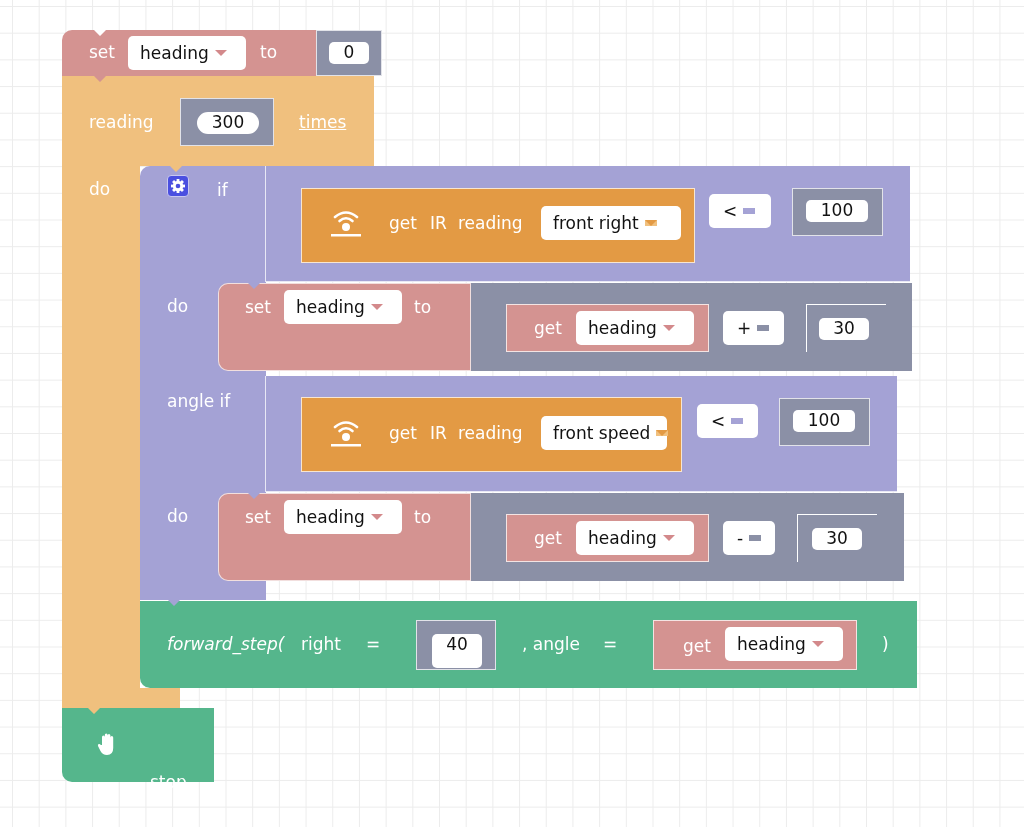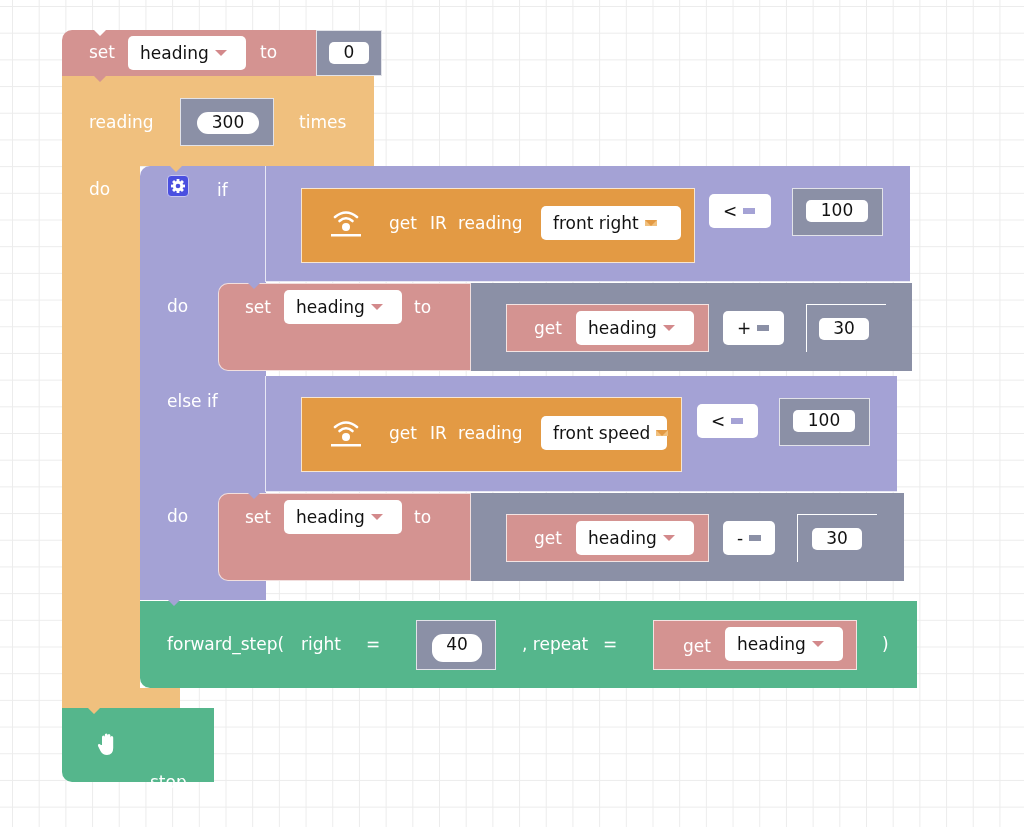--- a/index.html
+++ b/index.html
@@ -60,21 +60,21 @@
 <div class="blk orange" style="left:62px;top:166px;width:78px;height:540px;"></div>
 <div class="blk orange" style="left:62px;top:688px;width:118px;height:20px;"></div>
 <div class="notch" style="left:86px;top:76px;">
   <svg width="28" height="8">
       <path d="M0 0 L8 0 L14 6 L20 0 L28 0" fill="#d49391"></path>
     </svg>
 </div>
 <span class="txt" style="left:89px;top:112px;">reading</span>
 <div class="blk slate outline" style="left:180px;top:98px;width:94px;height:48px;"></div>
 <div class="numfield" style="left:197px;top:112px;width:62px;height:22px;border-radius:11px;">300</div>
-<span class="txt" style="left:299px;top:112px;">times</span>
+<span class="txt" style="left:299px;top:112px;text-decoration:underline;">times</span>
 <span class="txt" style="left:89px;top:179px;">do</span>
 
 <div class="blk purple" style="left:140px;top:166px;width:126px;height:434px;border-radius:10px 0 0 0;"></div>
 <div class="notch" style="left:162px;top:166px;">
   <svg width="28" height="8">
       <path d="M0 0 L8 0 L14 6 L20 0 L28 0" fill="#f0c07e"></path>
     </svg>
 </div>
 
 <div class="blk purple outline" style="left:265px;top:166px;width:645px;height:116px;border-top:none;border-right:none;"></div>
@@ -92,21 +92,21 @@
       <rect x="8.6" y="3" width="2.8" height="3" transform="rotate(45 10 10)"></rect>
       <rect x="8.6" y="14" width="2.8" height="3" transform="rotate(45 10 10)"></rect>
       <rect x="3" y="8.6" width="3" height="2.8" transform="rotate(45 10 10)"></rect>
       <rect x="14" y="8.6" width="3" height="2.8" transform="rotate(45 10 10)"></rect>
     </g>
     <circle cx="10" cy="10" r="2.3" fill="#4a4fe0"></circle>
   </svg>
 </div>
 <span class="txt" style="left:217px;top:180px;">if</span>
 <span class="txt" style="left:167px;top:296px;">do</span>
-<span class="txt" style="left:167px;top:391px;">else if</span>
+<span class="txt" style="left:167px;top:391px;">angle if</span>
 <span class="txt" style="left:167px;top:506px;">do</span>
 
 <div class="blk amber outline" style="left:301px;top:188px;width:394px;height:75px;"></div>
 <svg width="34" height="30" viewBox="0 0 34 30" style="position:absolute;left:329px;top:208px;">
   <path d="M6 9 Q17 0 28 9" stroke="#fff" stroke-width="2.6" fill="none" stroke-linecap="round"></path>
   <path d="M10.5 13 Q17 7.5 23.5 13" stroke="#fff" stroke-width="2.6" fill="none" stroke-linecap="round"></path>
   <circle cx="17" cy="19" r="4" fill="#fff"></circle>
   <rect x="2" y="26" width="30" height="2.5" fill="#fff"></rect>
 </svg>
 <span class="txt" style="left:389px;top:213px;">get</span>
@@ -195,26 +195,26 @@
 </div>
 <div class="blk" style="left:797px;top:514px;width:80px;height:48px;border-left:1px solid #fff;border-top:1px solid #fff;"></div>
 <div class="numfield" style="left:812px;top:528px;width:50px;height:22px;">30</div>
 
 <div class="blk green" style="left:140px;top:600px;width:777px;height:88px;border-radius:0 0 0 10px;border-top:1px solid #fff;"></div>
 <div class="notch" style="left:160px;top:600px;">
   <svg width="28" height="8">
       <path d="M0 0 L8 0 L14 6 L20 0 L28 0" fill="#a4a2d5"></path>
     </svg>
 </div>
-<span class="txt" style="left:167px;top:634px;">forward_step(</span>
+<span class="txt" style="left:167px;top:634px;font-style:italic;">forward_step(</span>
 <span class="txt" style="left:301px;top:634px;">right</span>
 <span class="txt" style="left:366px;top:634px;">=</span>
 <div class="blk slate outline" style="left:416px;top:620px;width:80px;height:50px;"></div>
-<div class="numfield" style="left:432px;top:634px;width:50px;height:28px;border-radius:11px;">40</div>
-<span class="txt" style="left:522px;top:634px;">, repeat</span>
+<div class="numfield" style="left:432px;top:634px;width:50px;height:34px;">40</div>
+<span class="txt" style="left:522px;top:634px;">, angle</span>
 <span class="txt" style="left:603px;top:634px;">=</span>
 <div class="blk red outline" style="left:653px;top:620px;width:204px;height:50px;"></div>
 <span class="txt" style="left:683px;top:636px;">get</span>
 <div class="field" style="left:725px;top:627px;width:118px;height:34px;">
   <span>heading</span>
     <span class="caret"></span>
 </div>
 <span class="txt" style="left:882px;top:634px;">)</span>
 
 <div class="blk green" style="left:62px;top:708px;width:152px;height:74px;border-radius:0 0 0 10px;"></div>

